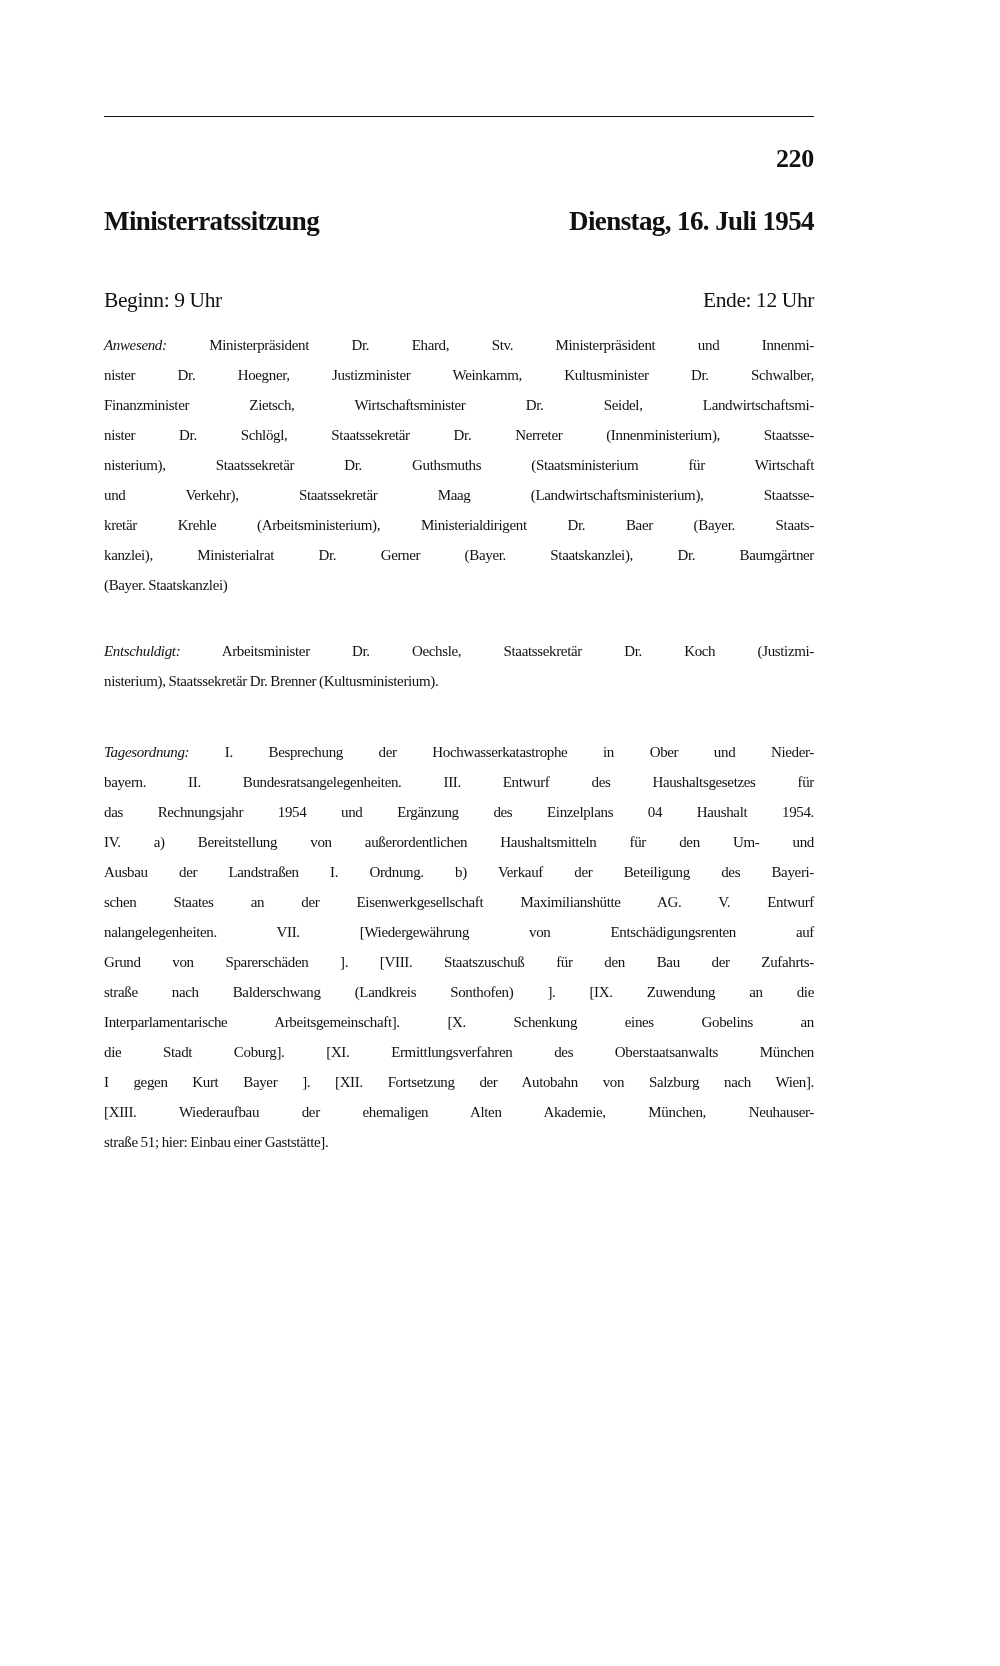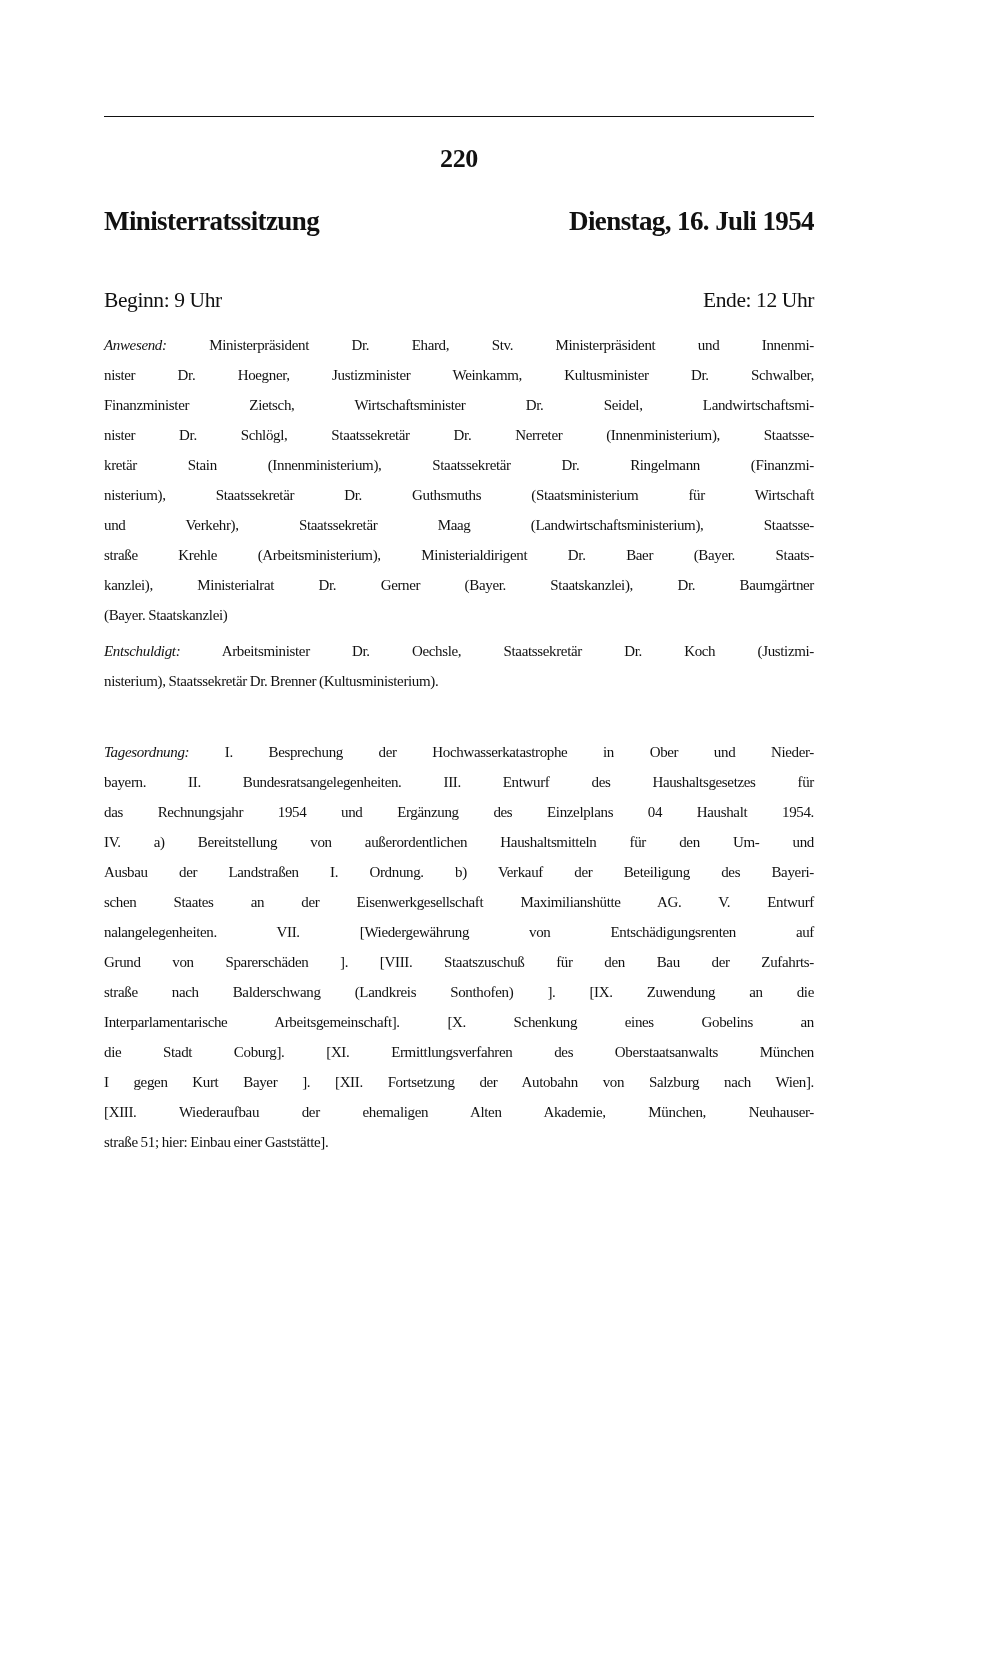--- a/index.html
+++ b/index.html
@@ -27,21 +27,21 @@
       top: 116px;
       width: 710px;
       height: 0;
       border-top: 1.6px solid #111;
     }
     .page-number {
       position: absolute;
       top: 144px;
       left: 0;
       width: 710px;
-      text-align: center;
+      text-align: right;
       font-weight: bold;
       font-size: 26px;
       letter-spacing: -0.3px;
     }
     .title-row {
       position: absolute;
       top: 206px;
       left: 0;
       width: 710px;
       display: flex;
@@ -105,24 +105,23 @@
   <div class="time-row">
     <span>Beginn: 9 Uhr</span>
     <span>Ende: 12 Uhr</span>
   </div>
 
   <div class="para" id="p-anwesend">
     <span class="ln"><span class="lbl">Anwesend:</span><span> Ministerpräsident Dr. Ehard, Stv. Ministerpräsident und Innenmi-</span></span>
     <span class="ln">nister Dr. Hoegner, Justizminister Weinkamm, Kultusminister Dr. Schwalber,</span>
     <span class="ln">Finanzminister Zietsch, Wirtschaftsminister Dr. Seidel, Landwirtschaftsmi-</span>
     <span class="ln">nister Dr. Schlögl, Staatssekretär Dr. Nerreter (Innenministerium), Staatsse-</span>
-    <span class="ln">kretär Stain (Innenministerium), Staatssekretär Dr. Ringelmann (Finanzmi-</span>
     <span class="ln">nisterium), Staatssekretär Dr. Guthsmuths (Staatsministerium für Wirtschaft</span>
     <span class="ln">und Verkehr), Staatssekretär Maag (Landwirtschaftsministerium), Staatsse-</span>
-    <span class="ln">straße Krehle (Arbeitsministerium), Ministerialdirigent Dr. Baer (Bayer. Staats-</span>
+    <span class="ln">kretär Krehle (Arbeitsministerium), Ministerialdirigent Dr. Baer (Bayer. Staats-</span>
     <span class="ln">kanzlei), Ministerialrat Dr. Gerner (Bayer. Staatskanzlei), Dr. Baumgärtner</span>
     <span class="ln last">(Bayer. Staatskanzlei)</span>
   </div>
 
   <div class="para" id="p-entschuldigt">
     <span class="ln"><span class="lbl">Entschuldigt:</span><span> Arbeitsminister Dr. Oechsle, Staatssekretär Dr. Koch (Justizmi-</span></span>
     <span class="ln last">nisterium), Staatssekretär Dr. Brenner (Kultusministerium).</span>
   </div>
 
   <div class="para" id="p-tagesordnung">

